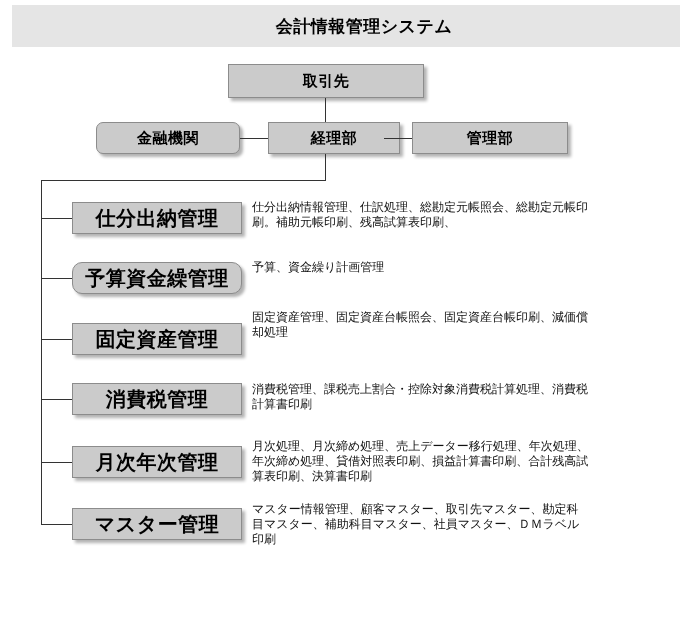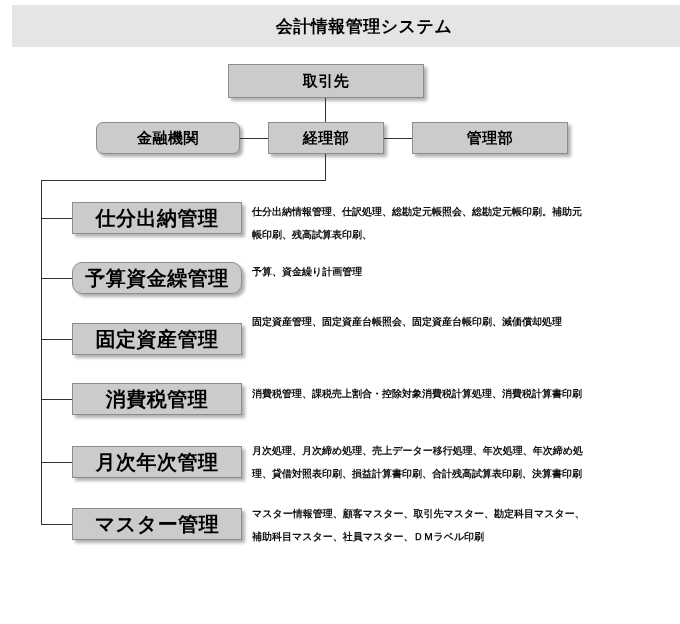--- a/index.html
+++ b/index.html
@@ -61,21 +61,21 @@
     font-size: 15px;
     font-weight: bold;
     color: #000000;
     white-space: nowrap;
     letter-spacing: 0.5px;
   }
 
   
   .node-top      { left: 228px; top: 64px;  width: 196px; height: 34px; font-family: Liberation Serif, serif; }
   .node-left     { left: 96px;  top: 122px; width: 144px; height: 32px; border-radius: 7px; }
-  .node-center   { left: 268px; top: 122px; width: 116px; height: 32px; }
+  .node-center   { left: 268px; top: 122px; width: 132px; height: 32px; }
   .node-right    { left: 412px; top: 122px; width: 156px; height: 32px; }
 
   
   .module-box {
     position: absolute;
     left: 72px;
     width: 170px;
     height: 32px;
     box-sizing: border-box;
     background: #cbcbcb;
@@ -91,23 +91,23 @@
     color: #000000;
     white-space: nowrap;
     letter-spacing: 0.5px;
   }
 
   
   .module-desc {
     position: absolute;
     left: 252px;
     width: 338px;
-    font-size: 10px;
-    font-weight: bold;
-    line-height: 23px;
+    font-size: 12px;
+    font-weight: normal;
+    line-height: 15px;
     color: #111111;
     text-align: left;
     word-break: break-all;
   }
 
   
   .line-v, .line-h {
     position: absolute;
     background: #333333;
   }

